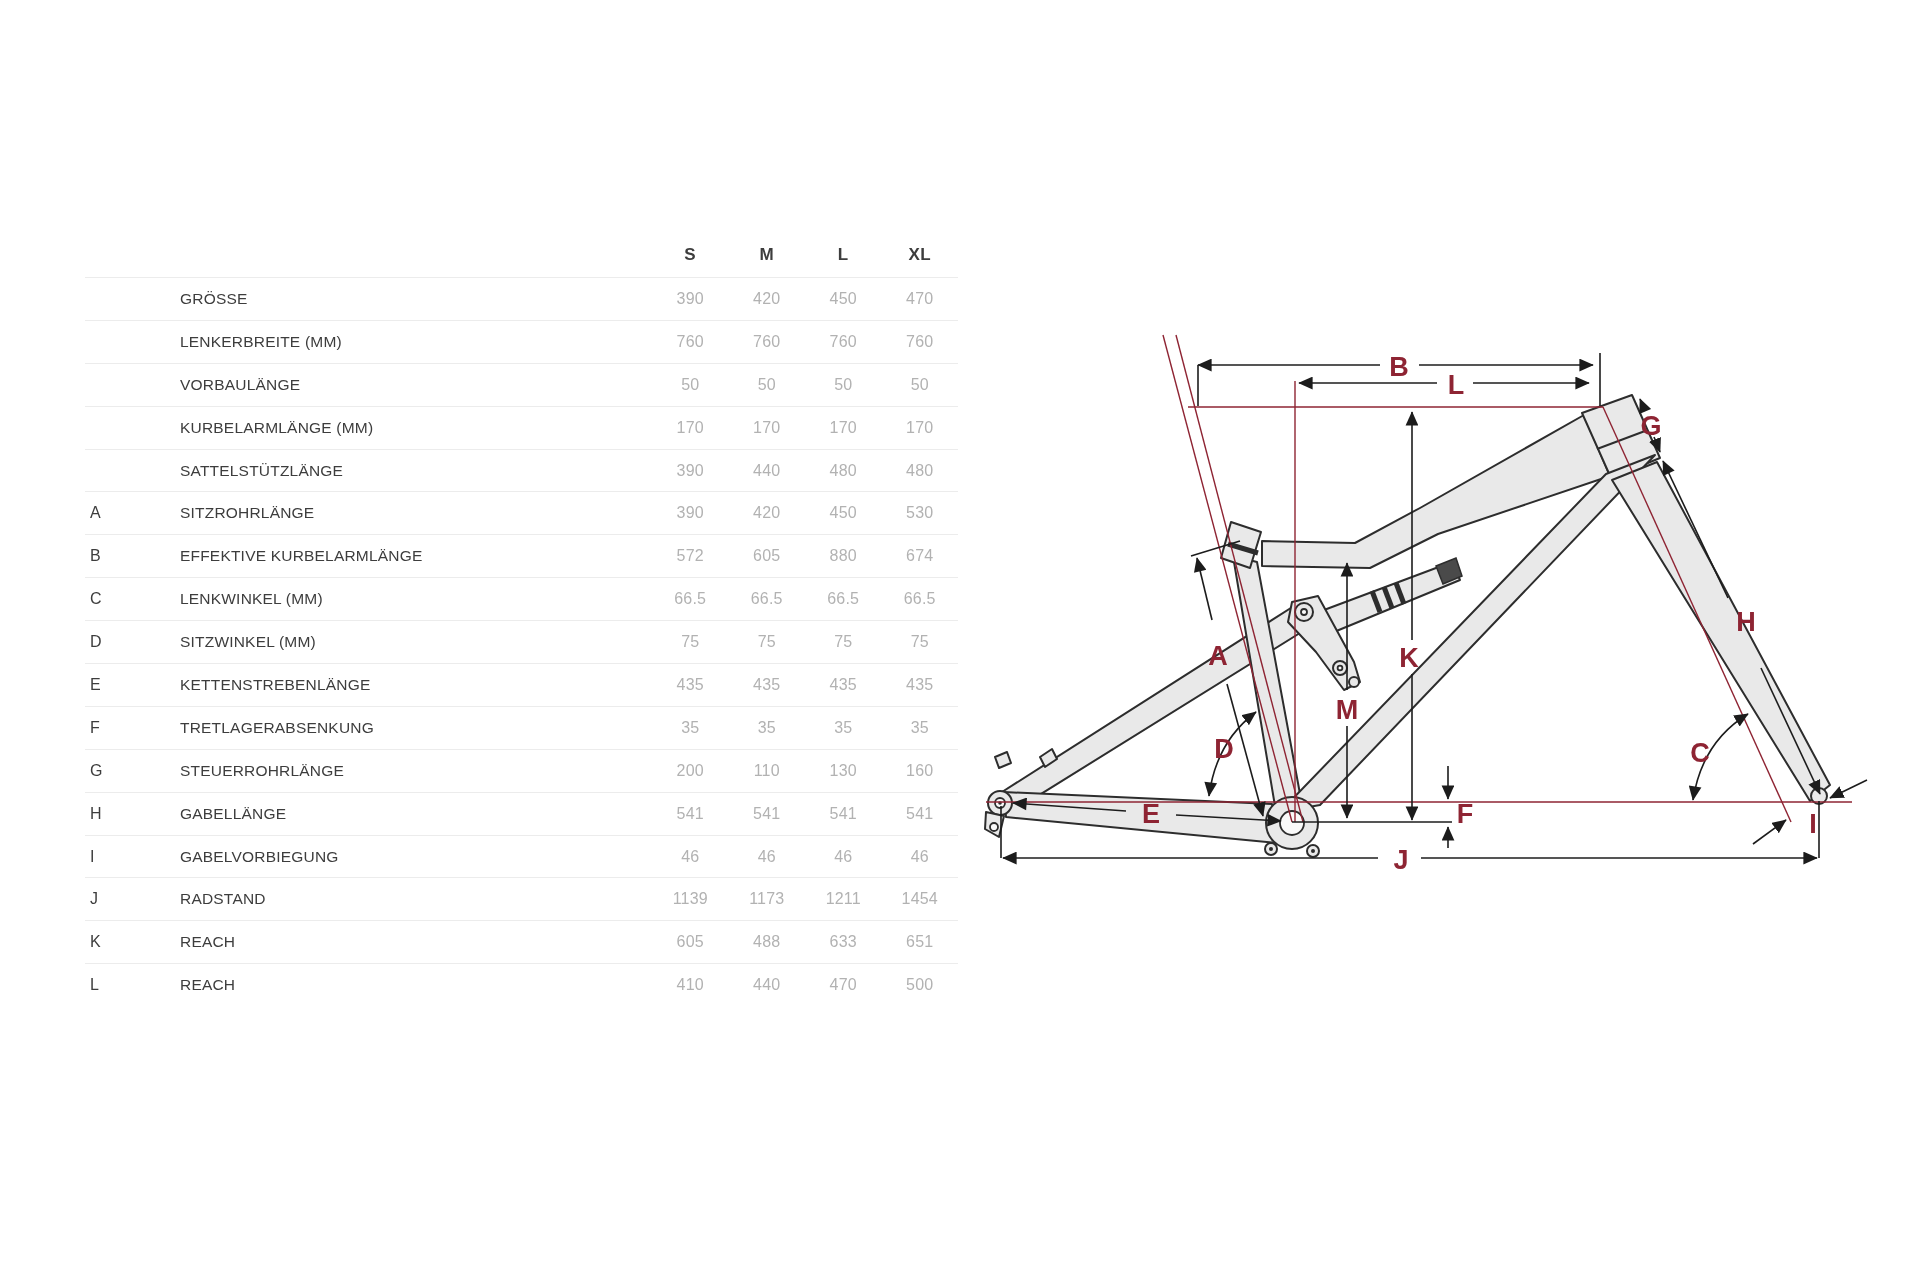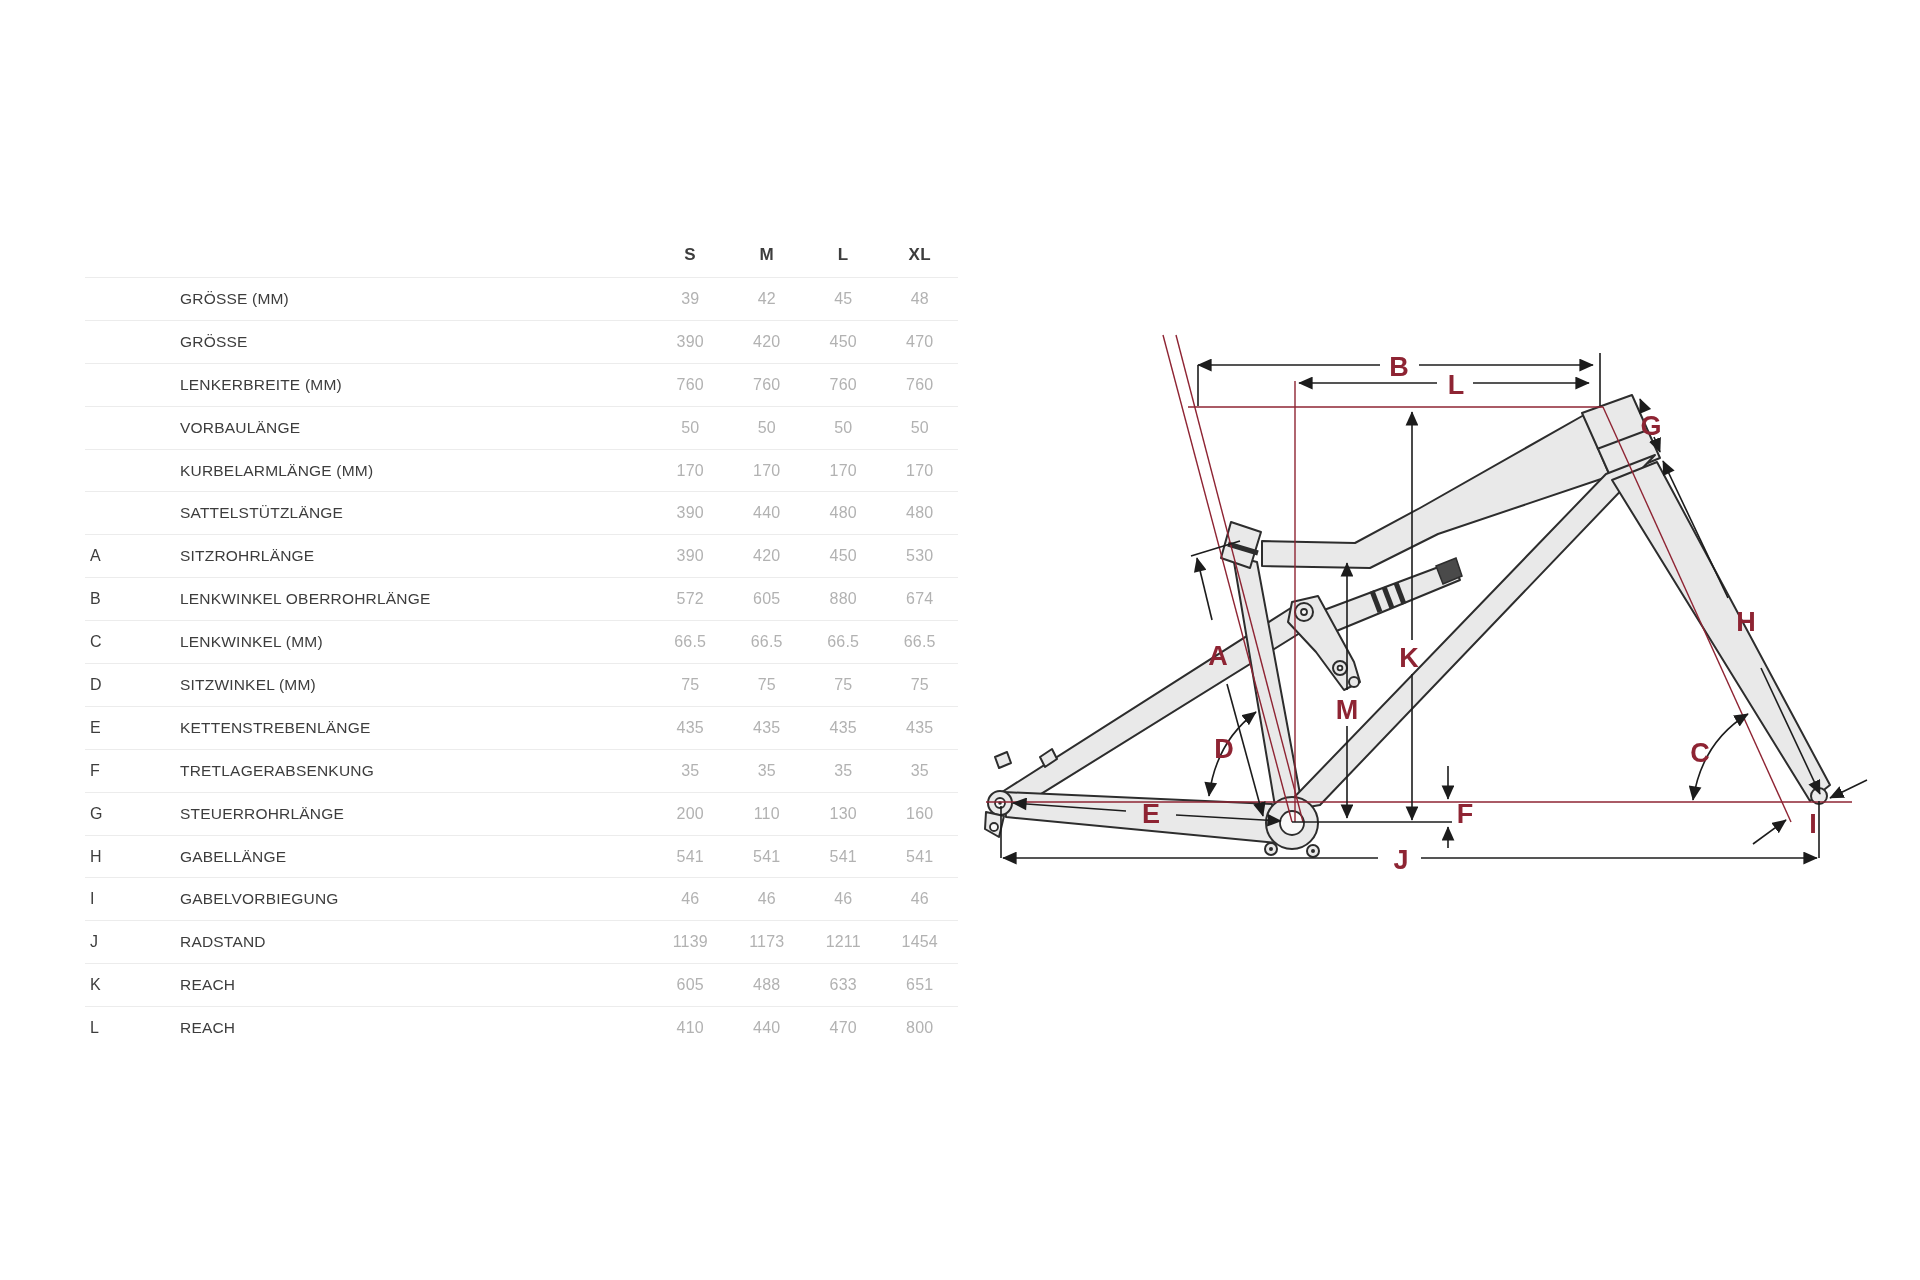--- a/index.html
+++ b/index.html
@@ -39,28 +39,20 @@
       <span class="h-cell"></span>
       <span class="h-cell"></span>
       <span class="h-cell">S</span>
       <span class="h-cell">M</span>
       <span class="h-cell">L</span>
       <span class="h-cell">XL</span>
     </div>
 
     <div class="t-row">
       <span class="cell-key"></span>
-      <span class="cell-label">GRÖSSE (MM)</span>
-      <span class="cell-val">39</span>
-      <span class="cell-val">42</span>
-      <span class="cell-val">45</span>
-      <span class="cell-val">48</span>
-    </div>
-    <div class="t-row">
-      <span class="cell-key"></span>
       <span class="cell-label">GRÖSSE</span>
       <span class="cell-val">390</span>
       <span class="cell-val">420</span>
       <span class="cell-val">450</span>
       <span class="cell-val">470</span>
     </div>
     <div class="t-row">
       <span class="cell-key"></span>
       <span class="cell-label">LENKERBREITE (MM)</span>
       <span class="cell-val">760</span>
@@ -95,21 +87,21 @@
     <div class="t-row">
       <span class="cell-key">A</span>
       <span class="cell-label">SITZROHRLÄNGE</span>
       <span class="cell-val">390</span>
       <span class="cell-val">420</span>
       <span class="cell-val">450</span>
       <span class="cell-val">530</span>
     </div>
     <div class="t-row">
       <span class="cell-key">B</span>
-      <span class="cell-label">LENKWINKEL OBERROHRLÄNGE</span>
+      <span class="cell-label">EFFEKTIVE KURBELARMLÄNGE</span>
       <span class="cell-val">572</span>
       <span class="cell-val">605</span>
       <span class="cell-val">880</span>
       <span class="cell-val">674</span>
     </div>
     <div class="t-row">
       <span class="cell-key">C</span>
       <span class="cell-label">LENKWINKEL (MM)</span>
       <span class="cell-val">66.5</span>
       <span class="cell-val">66.5</span>
@@ -179,21 +171,21 @@
       <span class="cell-val">488</span>
       <span class="cell-val">633</span>
       <span class="cell-val">651</span>
     </div>
     <div class="t-row">
       <span class="cell-key">L</span>
       <span class="cell-label">REACH</span>
       <span class="cell-val">410</span>
       <span class="cell-val">440</span>
       <span class="cell-val">470</span>
-      <span class="cell-val">800</span>
+      <span class="cell-val">500</span>
     </div>
   </div>
 
   <svg class="diagram" viewBox="0 0 1920 1280">
     <defs>
       <marker id="mE" orient="auto" markerWidth="11" markerHeight="9" refX="8.5" refY="4">
         <path d="M0,0 L9,4 L0,8 Z" fill="#1c1c1c"></path>
       </marker>
       <marker id="mS" orient="auto" markerWidth="11" markerHeight="9" refX="0.5" refY="4">
         <path d="M9,0 L0,4 L9,8 Z" fill="#1c1c1c"></path>

